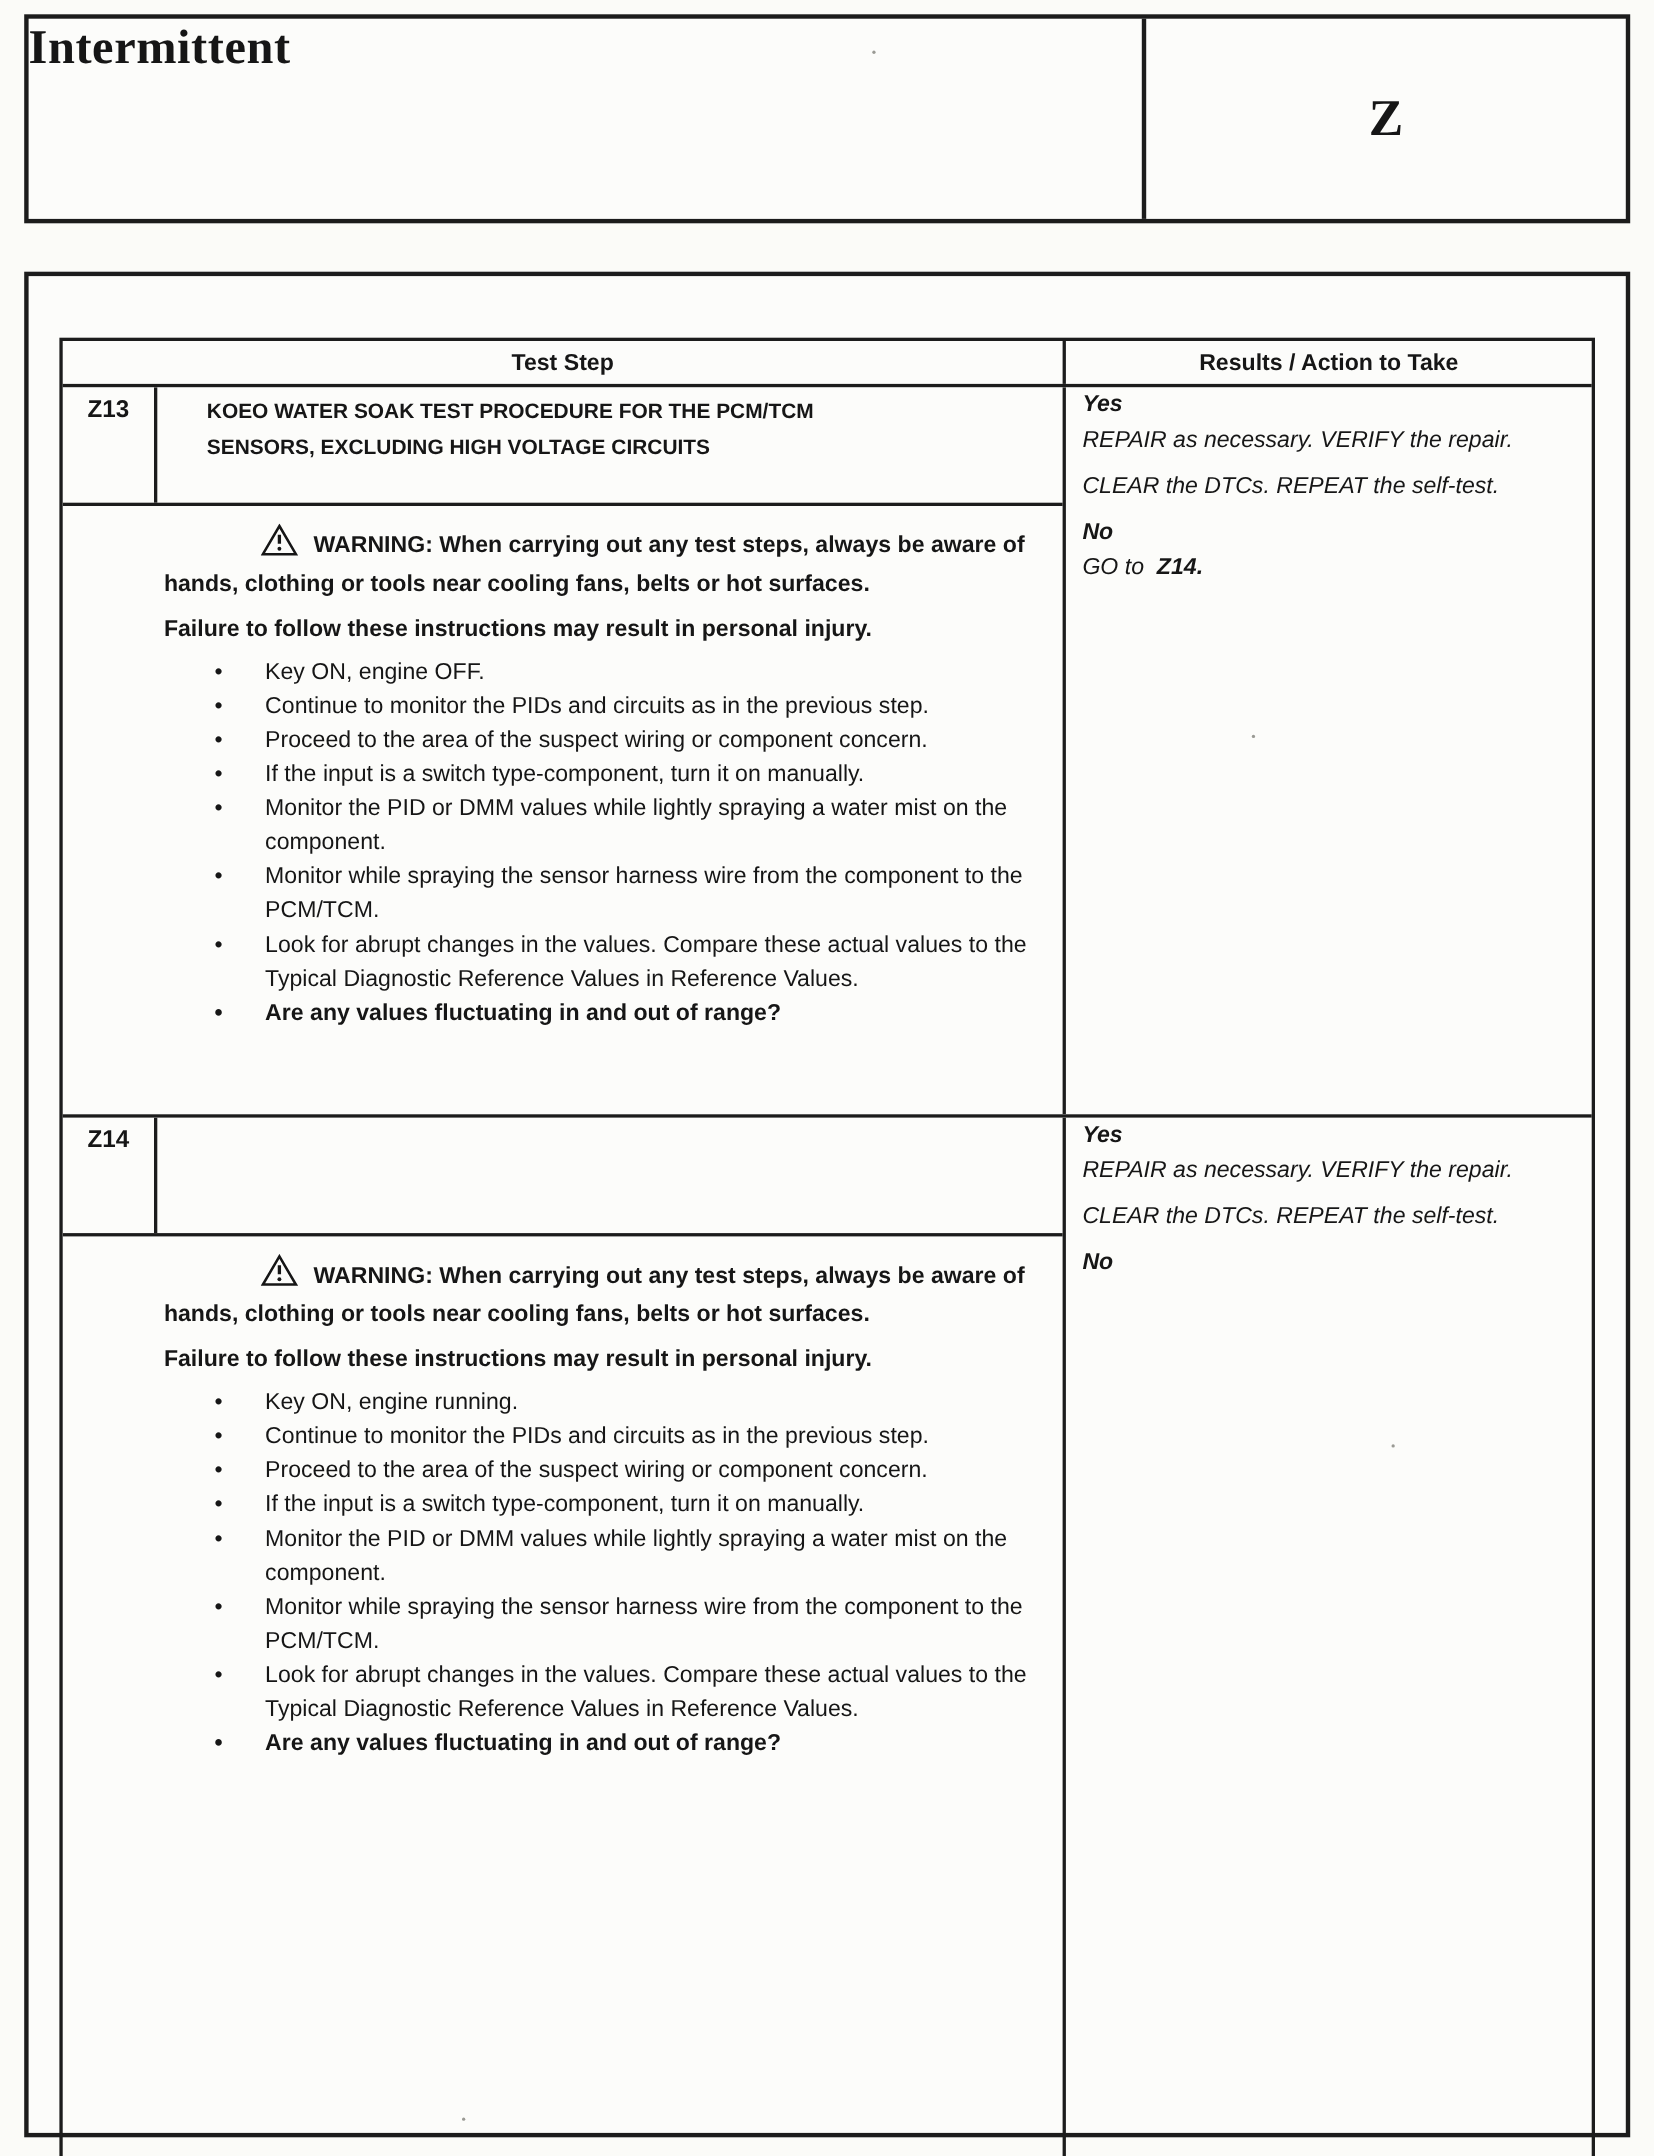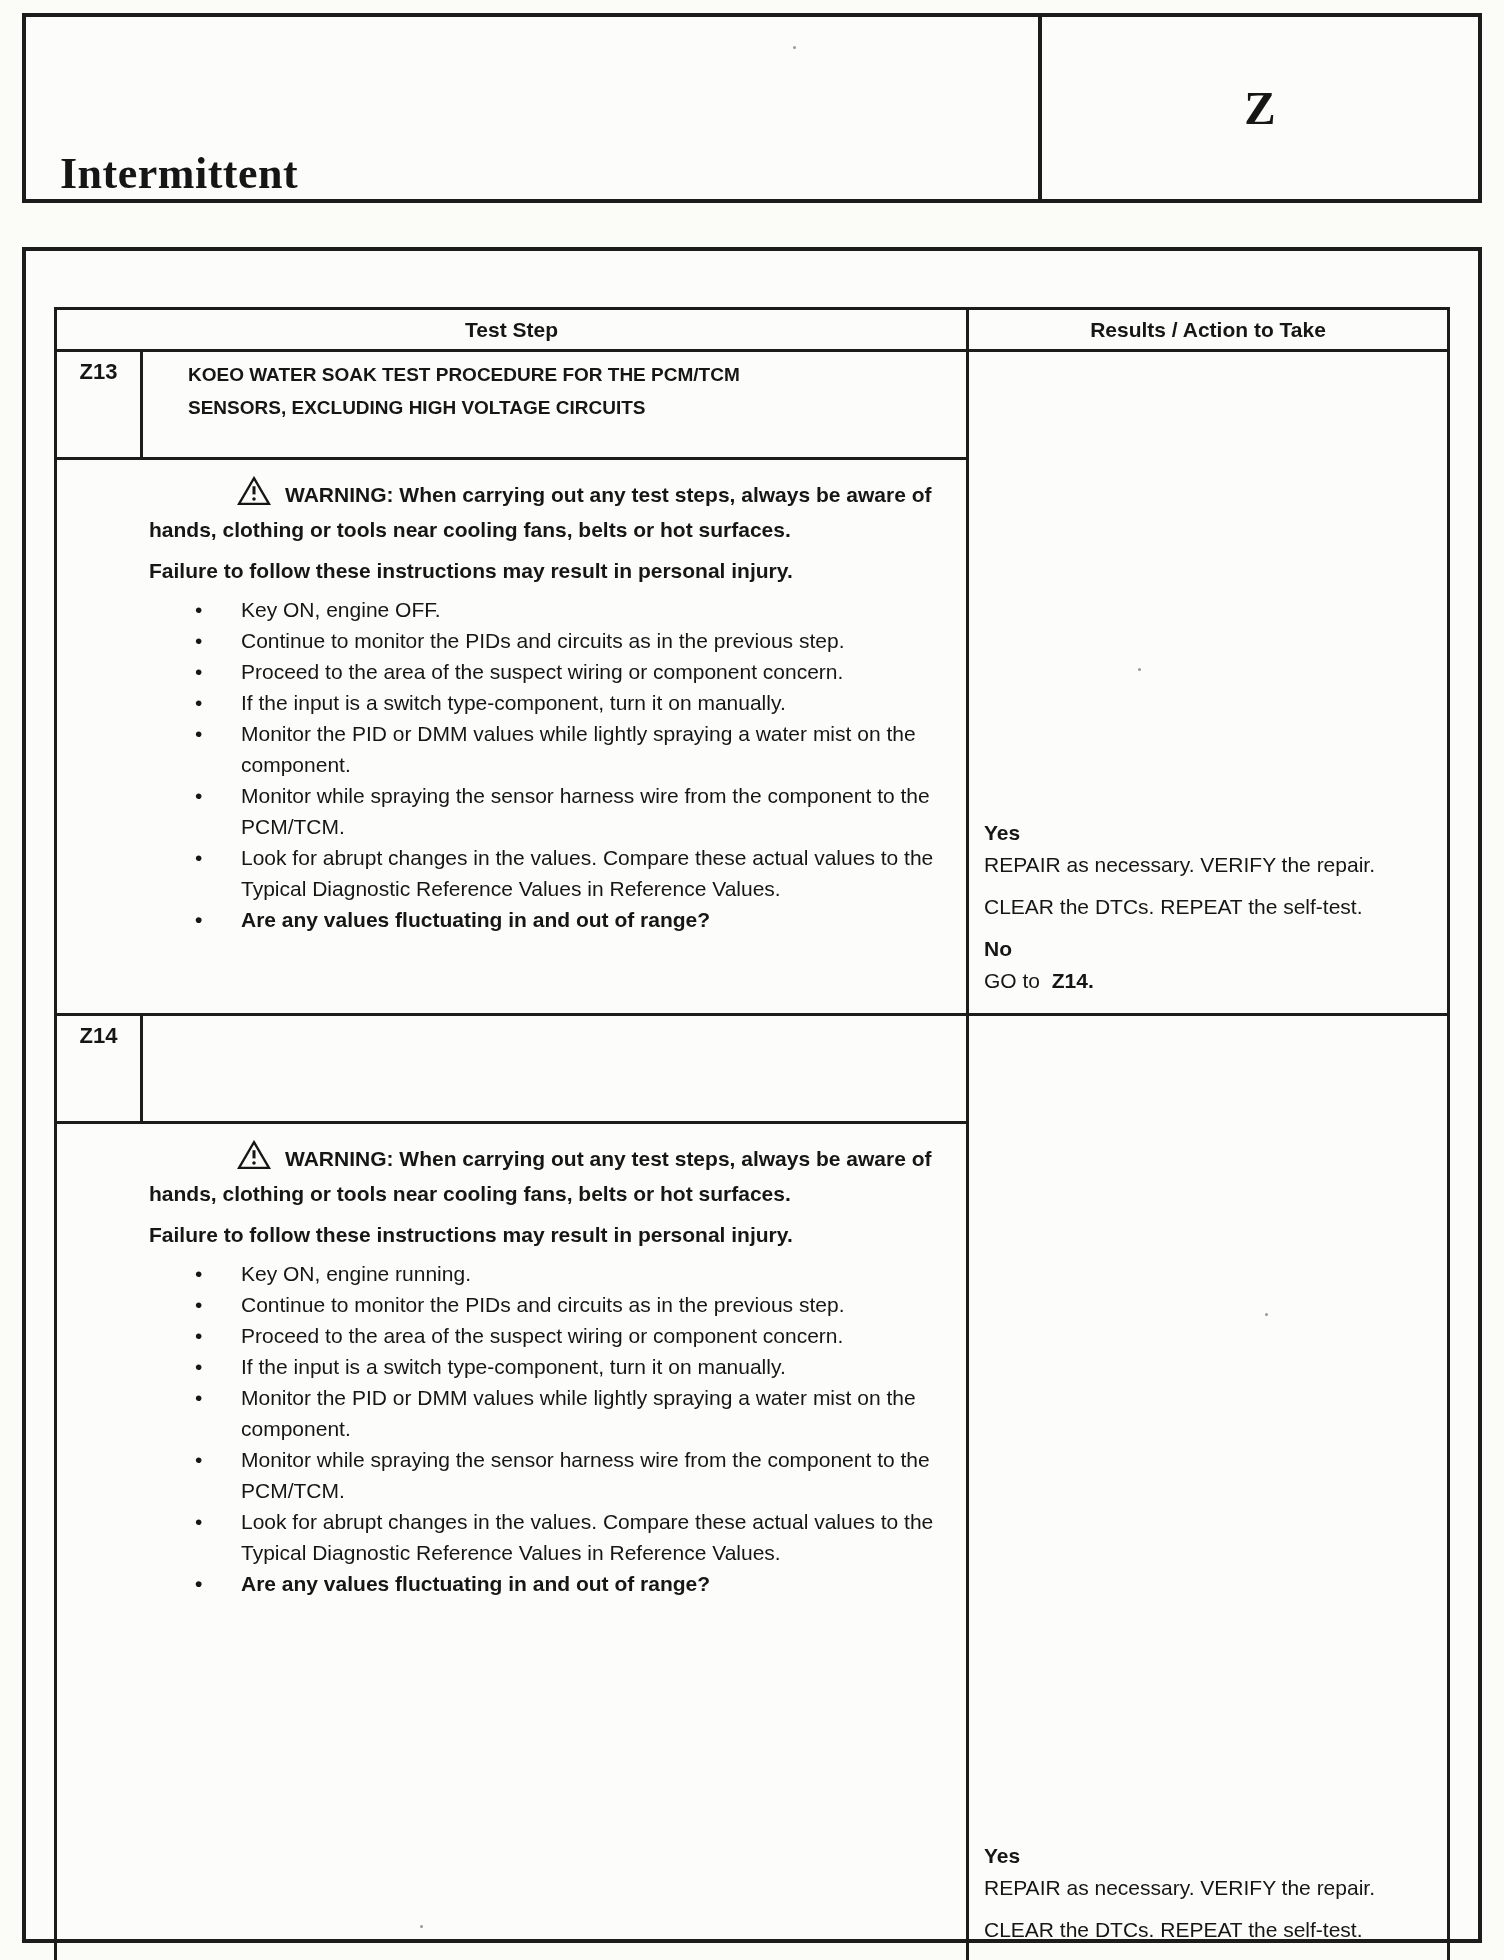--- a/index.html
+++ b/index.html
@@ -14,21 +14,21 @@
     overflow:hidden;
   }
   
   .header-box {
     border:4px solid #1c1c1c;
     height:190px;
     display:flex;
     margin-bottom:44px;
     background:#fcfcfa;
   }
-  .header-left { flex:1; display:flex; align-items:flex-end; padding-left:34px; }
+  .header-left { flex:1; display:flex; align-items:flex-start; }
   .header-title {
     font-family:"Liberation Serif", serif;
     font-weight:bold; font-size:44px; letter-spacing:0.5px;
   }
   .header-right {
     width:440px; border-left:4px solid #1c1c1c;
     display:flex; align-items:center; justify-content:center;
   }
   .header-letter { font-family:"Liberation Serif", serif; font-weight:bold; font-size:47px; }
 
@@ -54,21 +54,21 @@
     display:flex; align-items:center; justify-content:center;
   }
   .th-left { width:912px; border-right:3px solid #1c1c1c; }
   .th-right { flex:1; }
 
   .step-row { display:flex; overflow:hidden; }
   .step-row.first { height:664px; border-bottom:3px solid #1c1c1c; }
   .step-row.last  { height:988px; }
 
   .cell-left  { width:912px; border-right:3px solid #1c1c1c; display:flex; flex-direction:column; }
-  .cell-right { flex:1; display:flex; flex-direction:column; justify-content:flex-end; padding:0 14px 16px 15px; }
+  .cell-right { flex:1; display:flex; flex-direction:column; justify-content:flex-start; padding:0 14px 16px 15px;font-style:italic; }
 
   .title-row { display:flex; border-bottom:3px solid #1c1c1c; min-height:108px; }
   .id-cell {
     width:86px; border-right:3px solid #1c1c1c;
     font-weight:bold; font-size:22px;
     text-align:center; padding-top:7px; flex-shrink:0;
   }
   .title-cell {
     font-weight:bold; font-size:19px; line-height:33px;
     padding:6px 20px 10px 45px;

